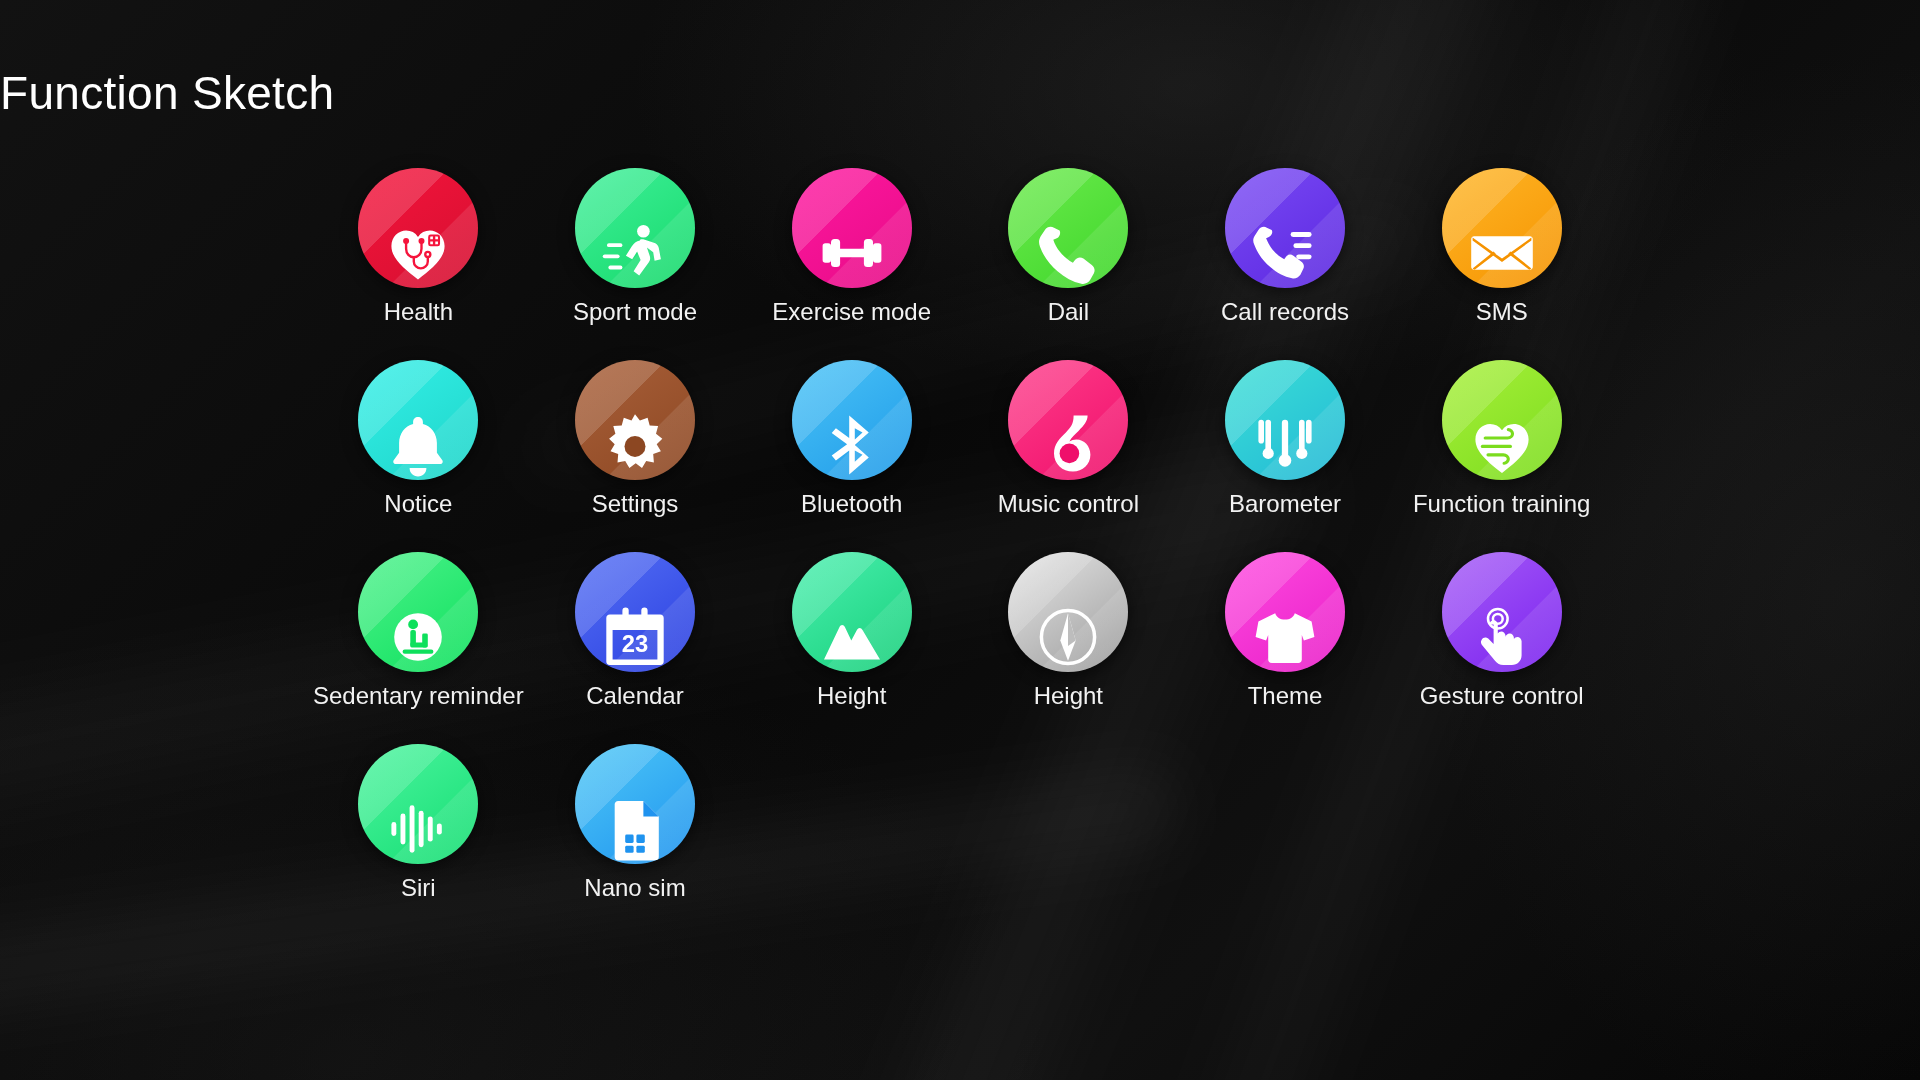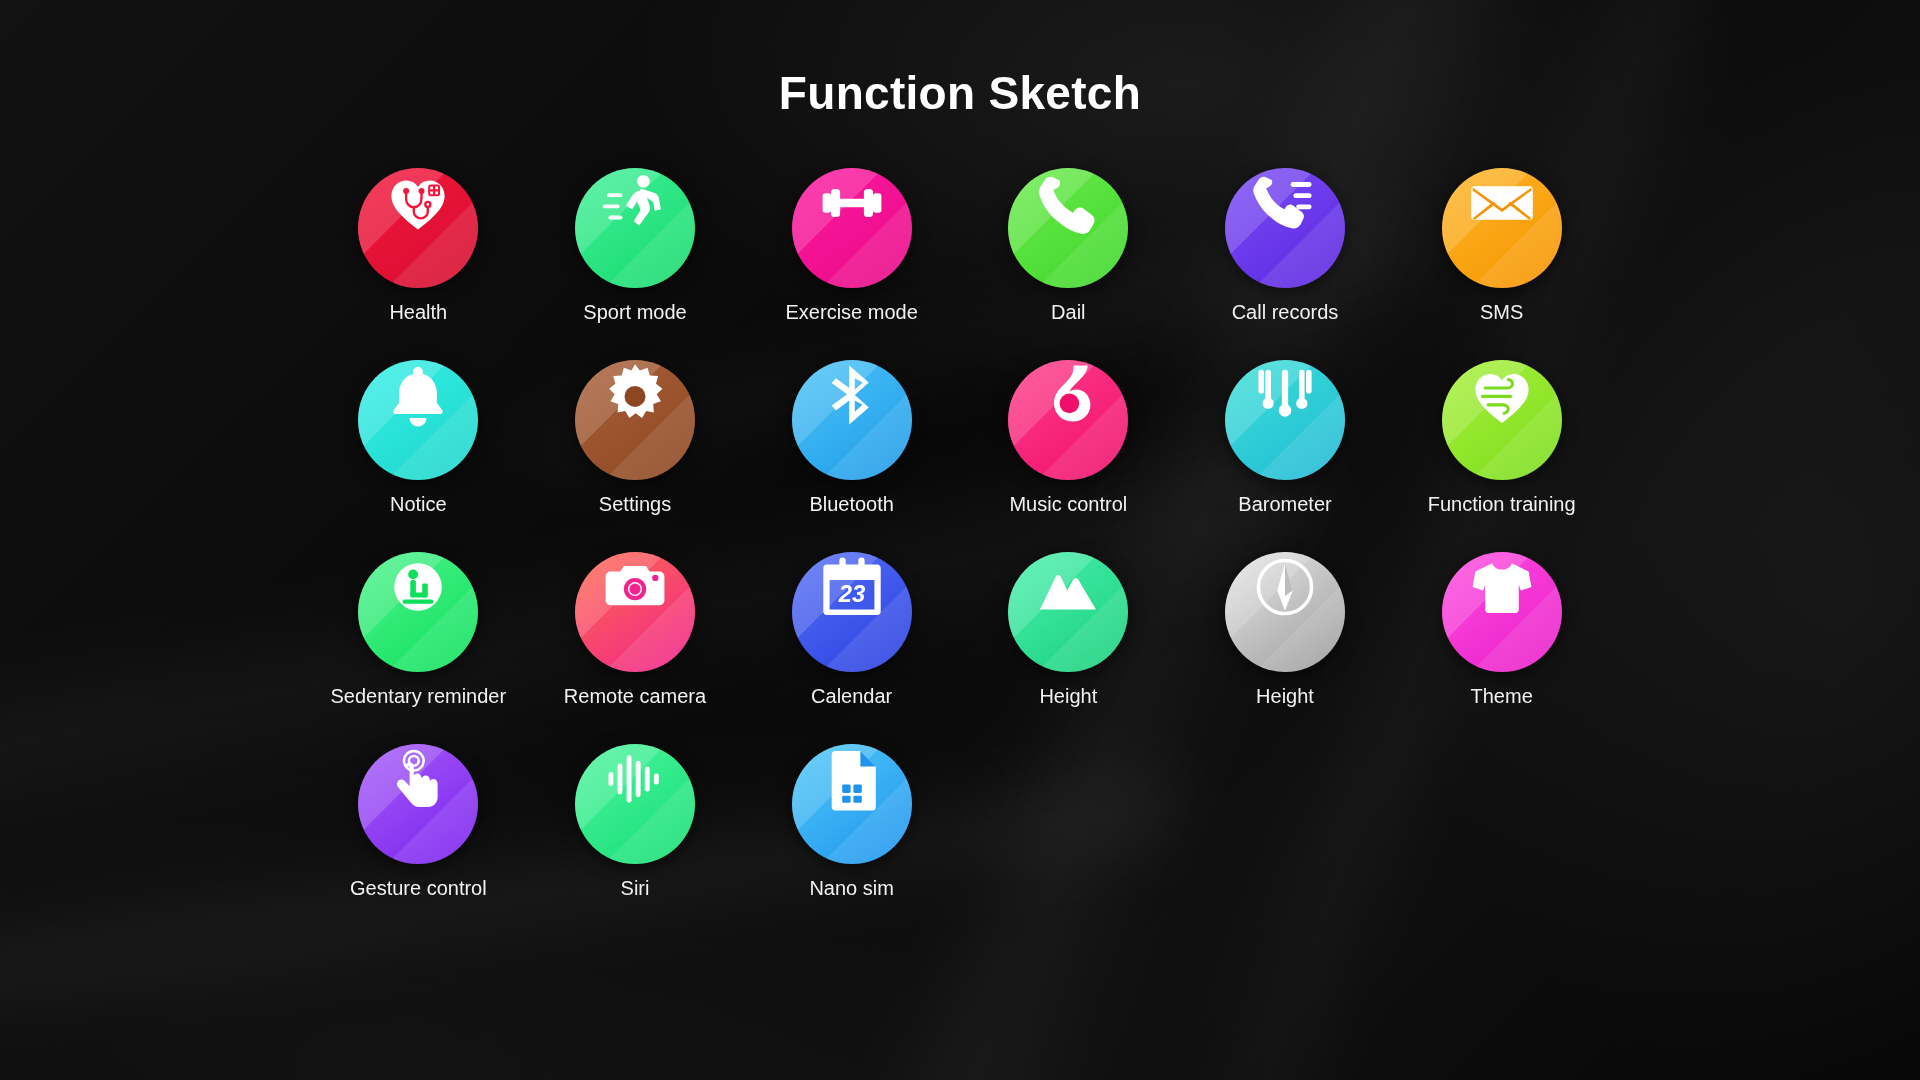--- a/index.html
+++ b/index.html
@@ -42,24 +42,23 @@
     transform:rotate(-8deg); filter:blur(28px);
   }
   .streak.s5 {
     top:300px; left:520px; width:900px; height:90px;
     background:linear-gradient(180deg, rgba(255,255,255,0) 0%, rgba(255,255,255,0.03) 50%, rgba(255,255,255,0) 100%);
     transform:rotate(-14deg); filter:blur(30px);
   }
 
   #title {
     position:relative;
-    text-align:center;
     color:#ffffff;
     font-size:46px;
-    font-weight:bold;
+    font-weight:normal;
     letter-spacing:0.3px;
     padding-top:66px;
   }
 
   #grid {
     position:relative;
     width:1300px;
     margin:48px auto 0 auto;
     display:grid;
     grid-template-columns:repeat(6, 1fr);
@@ -70,36 +69,35 @@
     display:flex;
     flex-direction:column;
     align-items:center;
     justify-content:flex-start;
   }
   .icon-wrap {
     position:relative;
     width:120px; height:120px;
     border-radius:50%;
     overflow:hidden;
-    display:flex; align-items:flex-start; justify-content:center;
+    display:flex; align-items:flex-end; justify-content:center;
     box-shadow:0 4px 16px rgba(0,0,0,0.55);
-    font-style:italic;
   }
   
   .icon-wrap::after {
     content:"";
     position:absolute; inset:0;
     background:linear-gradient(135deg, rgba(255,255,255,0.16) 0%, rgba(255,255,255,0.16) 38%, rgba(255,255,255,0.0) 38.2%, rgba(255,255,255,0.0) 62%, rgba(255,255,255,0.10) 62.2%, rgba(255,255,255,0.10) 100%);
     pointer-events:none;
   }
   .icon-wrap svg { position:relative; z-index:2; display:block; }
   .label {
     margin-top:12px;
     color:#f2f2f2;
-    font-size:20px;
+    font-size:24px;
     line-height:24px;
     text-align:center;
     white-space:nowrap;
   }
 </style>
 </head>
 <body>
 
 <div id="app">
   <div class="streak s1"></div>
@@ -261,35 +259,20 @@
               <rect x="39" y="40" width="8" height="24" rx="3"></rect>
               <rect x="39" y="58" width="24" height="7" rx="2"></rect>
               <rect x="56" y="45" width="8" height="20" rx="2"></rect>
               <rect x="28" y="68" width="44" height="6" rx="3"></rect>
             </g>
           </svg>
         </div>
         <div class="label">Sedentary reminder</div>
       </div>
       <div class="cell">
-        <div class="icon-wrap" style="background: linear-gradient(145deg, rgb(255, 106, 77) 0%, rgb(240, 35, 143) 100%);">
-          <svg viewBox="0 0 100 100" width="70" height="70">
-            <g fill="#ffffff">
-              <rect x="8" y="28" width="84" height="48" rx="7"></rect>
-              <path d="M34 20h32l6 10H28z"></path>
-            </g>
-            <circle cx="50" cy="53" r="16" fill="#f0238f"></circle>
-            <circle cx="50" cy="53" r="10" fill="#ffffff"></circle>
-            <circle cx="50" cy="53" r="8" fill="#f0238f"></circle>
-            <circle cx="79" cy="37" r="4.5" fill="#f0238f"></circle>
-          </svg>
-        </div>
-        <div class="label">Remote camera</div>
-      </div>
-      <div class="cell">
         <div class="icon-wrap" style="background: linear-gradient(145deg, rgb(85, 112, 245) 0%, rgb(42, 63, 224) 100%);">
           <svg viewBox="0 0 100 100" width="70" height="70">
             <g fill="#ffffff">
               <rect x="32" y="8" width="9" height="16" rx="4.5"></rect>
               <rect x="59" y="8" width="9" height="16" rx="4.5"></rect>
               <path d="M14 18h72c3 0 5 2 5 5v62c0 3-2 5-5 5H14c-3 0-5-2-5-5V23c0-3 2-5 5-5zm4 22v42h64V40z"></path>
             </g>
             <text x="50" y="72" font-family="Liberation Sans, sans-serif" font-size="34" font-weight="bold" fill="#ffffff" text-anchor="middle">23</text>
           </svg>
         </div>

